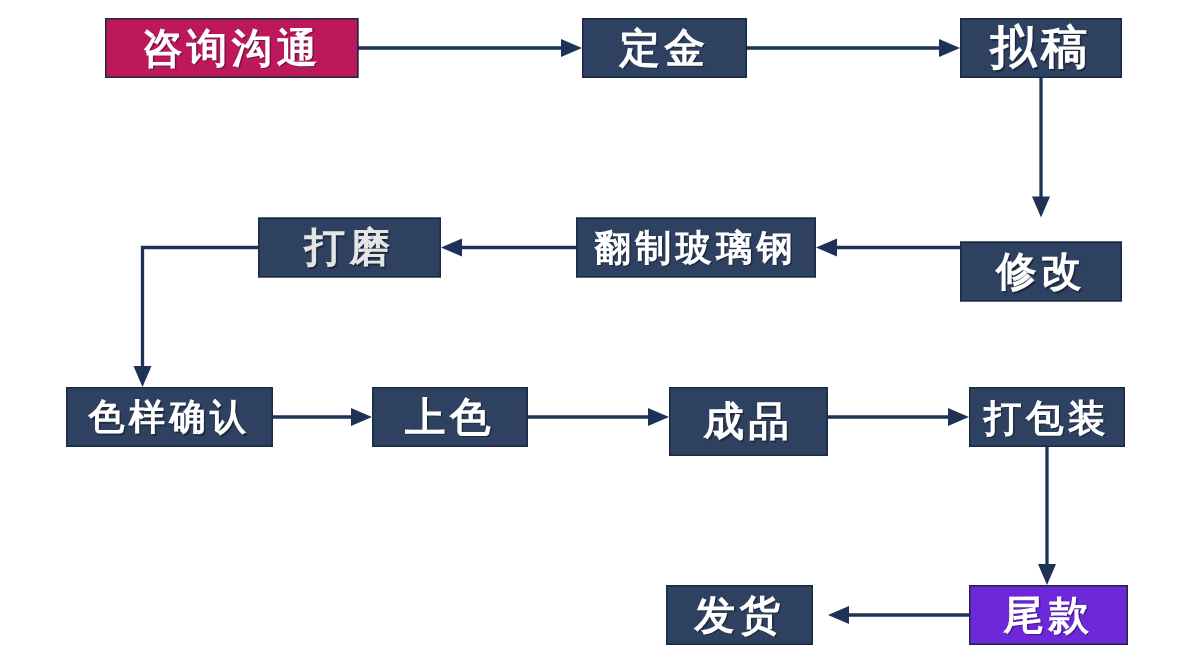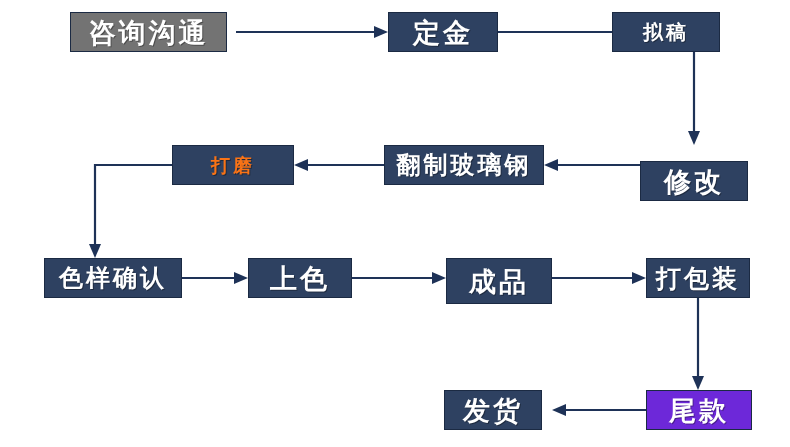--- a/index.html
+++ b/index.html
@@ -108,36 +108,36 @@
       <line class="edge-line" x1="698" y1="298" x2="698" y2="380" style="stroke: rgb(30, 50, 87);"></line>
       <polygon class="edge-head" points="698,390 692,376 704,376" style="fill: rgb(30, 50, 87);"></polygon>
     </g>
 
     <g>
       <line class="edge-line" x1="646" y1="410" x2="562" y2="410" style="stroke: rgb(30, 50, 87);"></line>
       <polygon class="edge-head" points="552,410 566,404 566,416" style="fill: rgb(30, 50, 87);"></polygon>
     </g>
   </svg>
 
-  <div class="node" style="left: 70px; top: 12px; width: 157px; height: 40px; font-size: 27px; background: #737373; border-color: rgb(27, 42, 67); color: rgb(255, 255, 255);">
+  <div class="node" style="left: 70px; top: 12px; width: 169px; height: 40px; font-size: 27px; background: #be185d; border-color: rgb(27, 42, 67); color: rgb(255, 255, 255);">
     <span class="node-label">咨询沟通</span>
   </div>
   <div class="node" style="left: 388px; top: 12px; width: 110px; height: 40px; font-size: 27px; background: rgb(46, 65, 97); border-color: rgb(27, 42, 67); color: rgb(255, 255, 255);">
     <span class="node-label">定金</span>
   </div>
-  <div class="node" style="left: 612px; top: 12px; width: 108px; height: 40px; font-size: 20px; background: rgb(46, 65, 97); border-color: rgb(27, 42, 67); color: rgb(255, 255, 255);">
+  <div class="node" style="left: 640px; top: 12px; width: 108px; height: 40px; font-size: 31px; background: rgb(46, 65, 97); border-color: rgb(27, 42, 67); color: rgb(255, 255, 255);">
     <span class="node-label">拟稿</span>
   </div>
   <div class="node" style="left: 640px; top: 145px; width: 108px; height: 40px; font-size: 27px; background: rgb(46, 65, 97); border-color: rgb(27, 42, 67); color: rgb(255, 255, 255); margin-top: 16px;">
     <span class="node-label">修改</span>
   </div>
   <div class="node" style="left: 384px; top: 145px; width: 160px; height: 40px; font-size: 24px; background: rgb(46, 65, 97); border-color: rgb(27, 42, 67); color: rgb(255, 255, 255);">
     <span class="node-label">翻制玻璃钢</span>
   </div>
-  <div class="node" style="left: 172px; top: 145px; width: 122px; height: 40px; font-size: 19px; background: rgb(46, 65, 97); border-color: rgb(27, 42, 67); color: #f97316;">
+  <div class="node" style="left: 172px; top: 145px; width: 122px; height: 40px; font-size: 27px; background: rgb(46, 65, 97); border-color: rgb(27, 42, 67); color: #e5e5e5;">
     <span class="node-label">打磨</span>
   </div>
   <div class="node" style="left: 44px; top: 258px; width: 138px; height: 40px; font-size: 24px; background: rgb(46, 65, 97); border-color: rgb(27, 42, 67); color: rgb(255, 255, 255);">
     <span class="node-label">色样确认</span>
   </div>
   <div class="node" style="left: 248px; top: 258px; width: 104px; height: 40px; font-size: 27px; background: rgb(46, 65, 97); border-color: rgb(27, 42, 67); color: rgb(255, 255, 255);">
     <span class="node-label">上色</span>
   </div>
   <div class="node" style="left: 446px; top: 258px; width: 106px; height: 46px; font-size: 27px; background: rgb(46, 65, 97); border-color: rgb(27, 42, 67); color: rgb(255, 255, 255);">
     <span class="node-label">成品</span>

